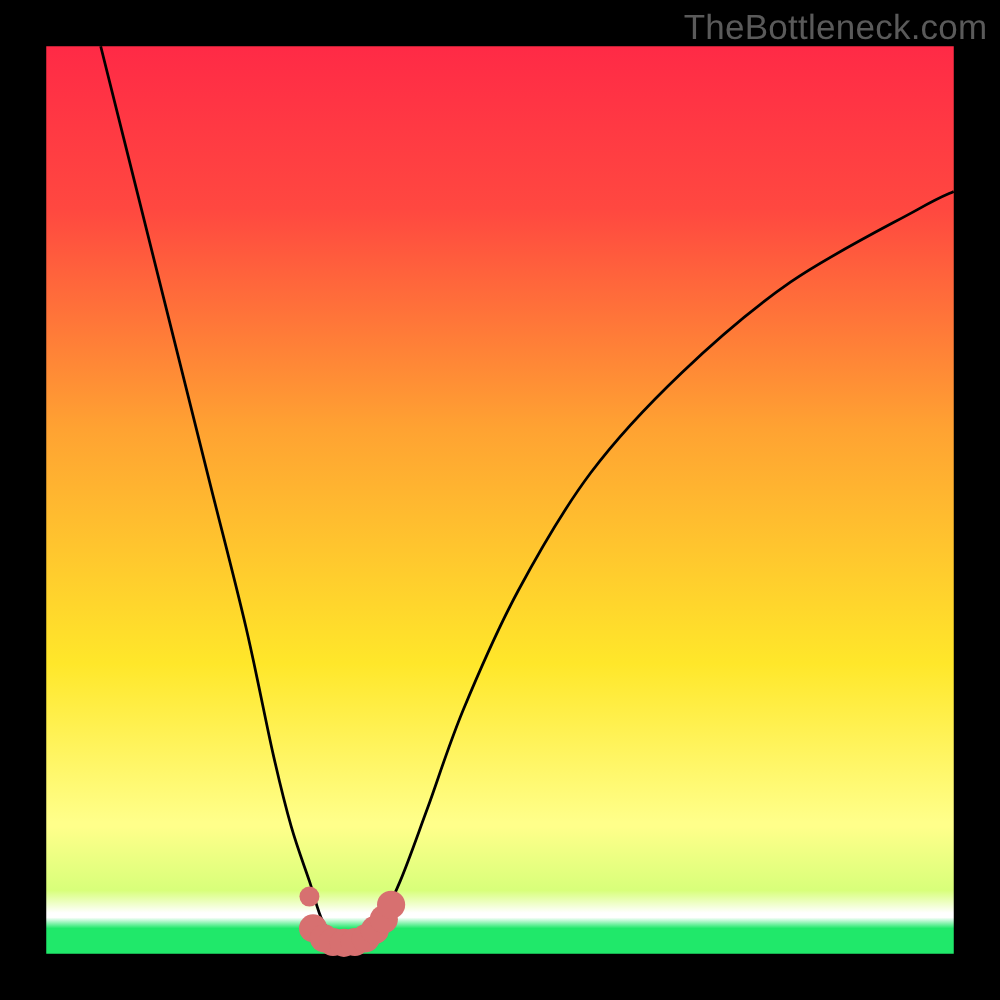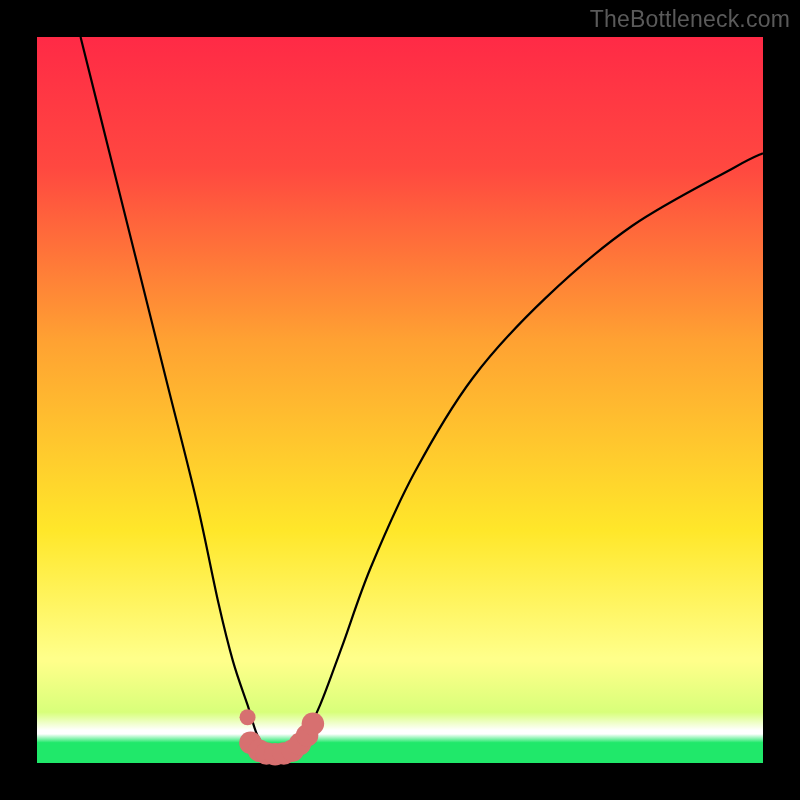--- a/index.html
+++ b/index.html
@@ -39,21 +39,21 @@
       var(--c-white) 96.0%,
       var(--c-green) 97.2%,
       var(--c-green) 100%
     );
   }
   .watermark {
     position: absolute;
     top: 6px;
     right: 10px;
     color: #5a5a5a;
-    font-size: 23px;
+    font-size: 28px;
     font-weight: 500;
     letter-spacing: 0.2px;
     user-select: none;
   }
   svg.curve {
     position: absolute;
     top: 0;
     left: 0;
     width: 726px;
     height: 726px;

